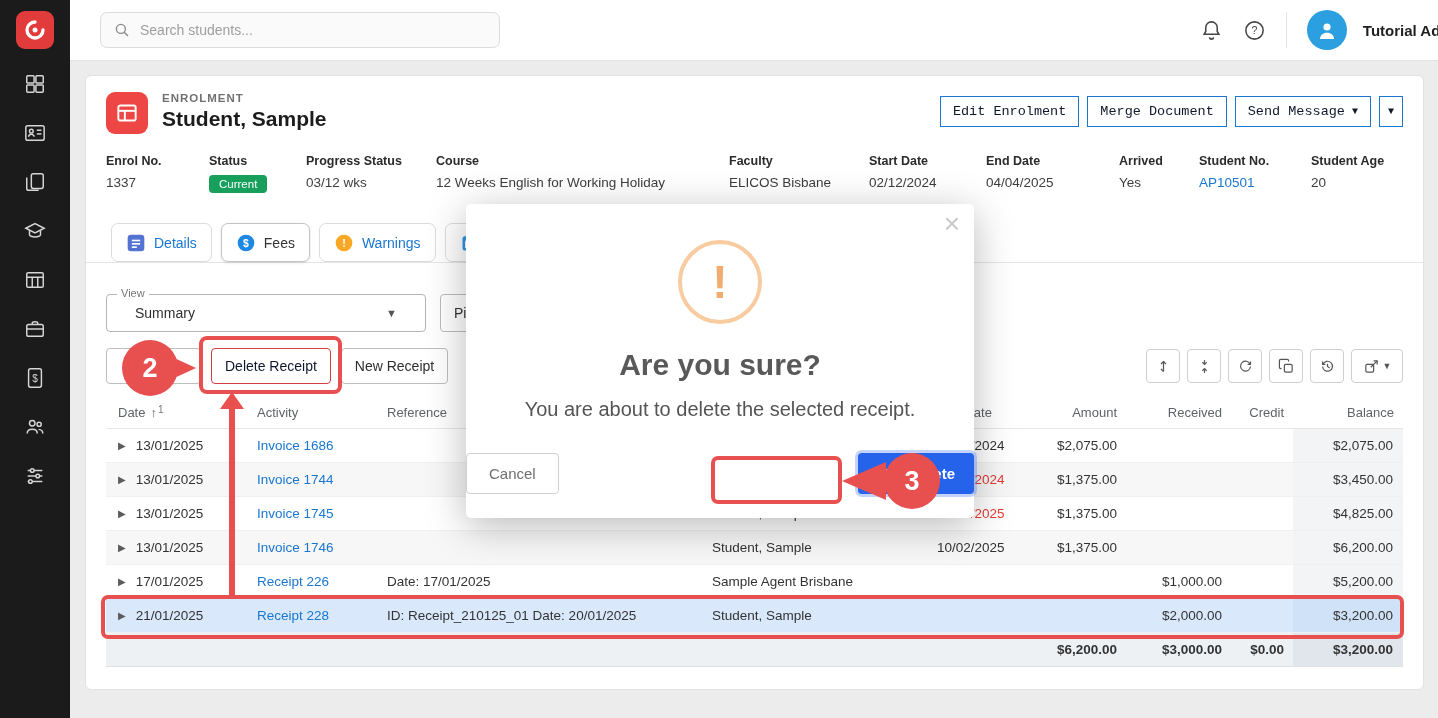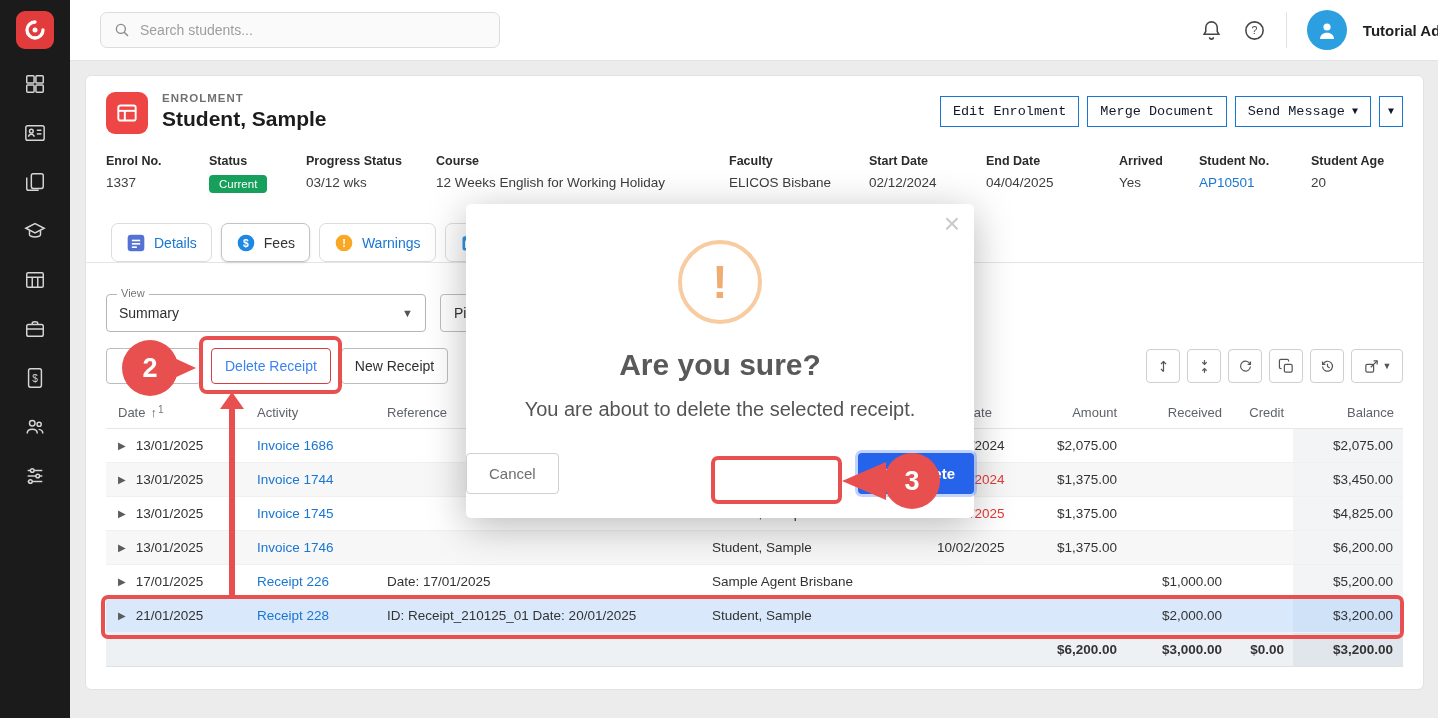--- a/index.html
+++ b/index.html
@@ -51,28 +51,28 @@
   
   .tabs { display: flex; gap: 9px; padding: 30px 20px 0 25px; }
   .tab { display: inline-flex; align-items: center; gap: 8px; height: 39px; padding: 0 14px; border: 1px solid #dcdcdc; border-radius: 7px; background: #fff; font-size: 14px; color: #1976d2; cursor: pointer; }
   .tab svg { width: 20px; height: 20px; flex: 0 0 auto; }
   .tab.active { border-color: #c3c3c3; color: #333; font-weight: 500; box-shadow: 0 1px 3px rgba(0,0,0,.10); }
   .tab.hidden-tab { min-width: 130px; }
   .hr { height: 1px; background: #e5e5e5; }
   
   .fees-body { padding: 0 20px; }
   .controls { display: flex; align-items: center; margin-top: 31px; }
-  .view-select { position: relative; width: 320px; height: 38px; border: 1px solid #b5b5b5; border-radius: 4px; display: flex; align-items: center; padding: 0 12px; cursor: pointer; background: #fff; }
+  .view-select { position: relative; width: 320px; height: 38px; border: 1px solid #b5b5b5; border-radius: 4px; display: flex; align-items: center; padding: 0 28px; cursor: pointer; background: #fff; }
   .float-label { position: absolute; top: -8px; left: 10px; background: #fff; padding: 0 4px; font-size: 11px; color: #757575; }
   .view-value { font-size: 14px; color: #2f2f2f; }
   .select-caret { margin-left: auto; color: #555; font-size: 11px; }
   .pin-btn { margin-left: 14px; height: 38px; min-width: 88px; border: 1px solid #bdbdbd; border-radius: 4px; background: #fff; font-size: 14px; color: #333; font-family: inherit; text-align: left; padding: 0 13px; cursor: pointer; }
   .btn-row { display: flex; align-items: center; margin-top: 16px; gap: 10px; }
   .ghost-btn { width: 95px; height: 36px; border: 1px solid #bdbdbd; border-radius: 4px; background: #fff; cursor: pointer; }
-  .danger-btn { height: 36px; padding: 0 13px; border: 1px solid #d43f3f; border-radius: 4px; background: #fff; color: #3b82f6; font-size: 14px; font-family: inherit; cursor: pointer; white-space: nowrap; }
+  .danger-btn { height: 36px; padding: 0 13px; border: 1px solid #d43f3f; border-radius: 4px; background: #fff; color: #0f172a; font-size: 14px; font-family: inherit; cursor: pointer; white-space: nowrap; }
   .neutral-btn { height: 36px; padding: 0 13px; border: 1px solid #bdbdbd; border-radius: 4px; background: #fff; color: #2f2f2f; font-size: 14px; font-family: inherit; cursor: pointer; white-space: nowrap; }
   .toolbar { margin-left: auto; display: flex; gap: 7px; }
   .tool-btn { width: 34px; height: 34px; border: 1px solid #cfcfcf; border-radius: 4px; background: #fff; display: inline-flex; align-items: center; justify-content: center; gap: 3px; cursor: pointer; color: #555; }
   .tool-btn svg { width: 17px; height: 17px; stroke: #555; fill: none; stroke-width: 1.7; }
   .tool-btn.wide { width: 52px; }
   .tool-caret { font-size: 9px; color: #555; }
   
   .table { margin-top: 12px; font-size: 13.5px; color: #333; }
   .t-head, .t-row, .t-foot { display: grid; grid-template-columns: 145px 130px 325px 225px 90px 105px 105px 62px 1fr; align-items: stretch; }
   .t-head { height: 33px; color: #5f6368; font-size: 13px; border-bottom: 1px solid #e6e6e6; }

